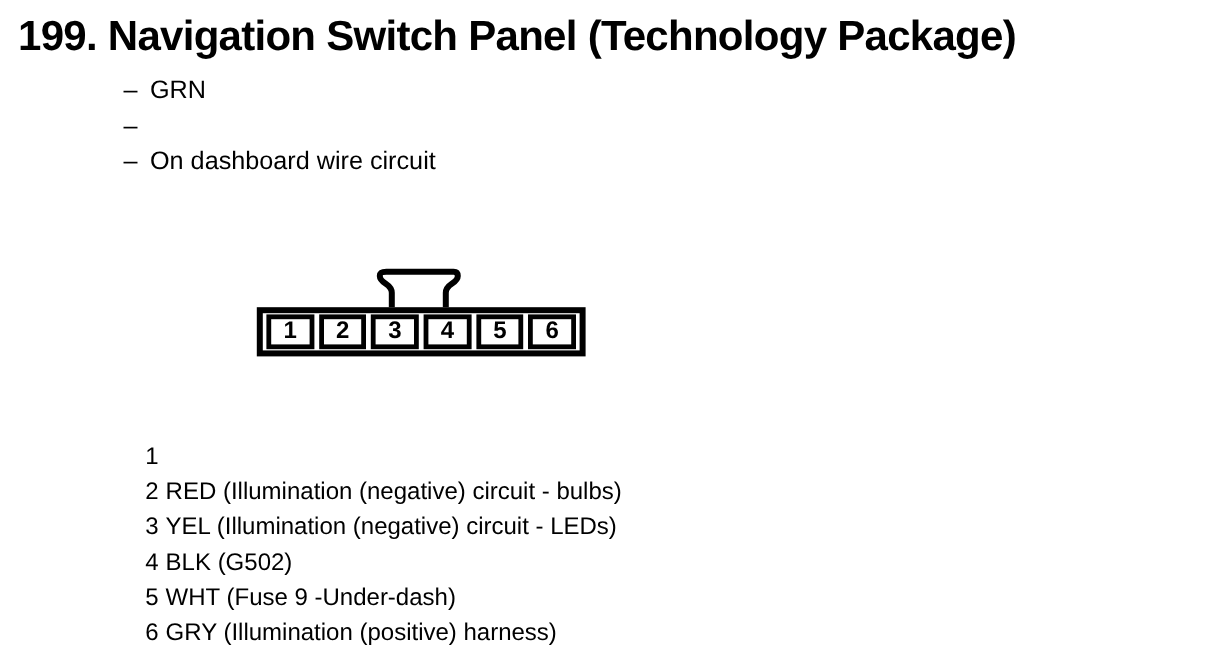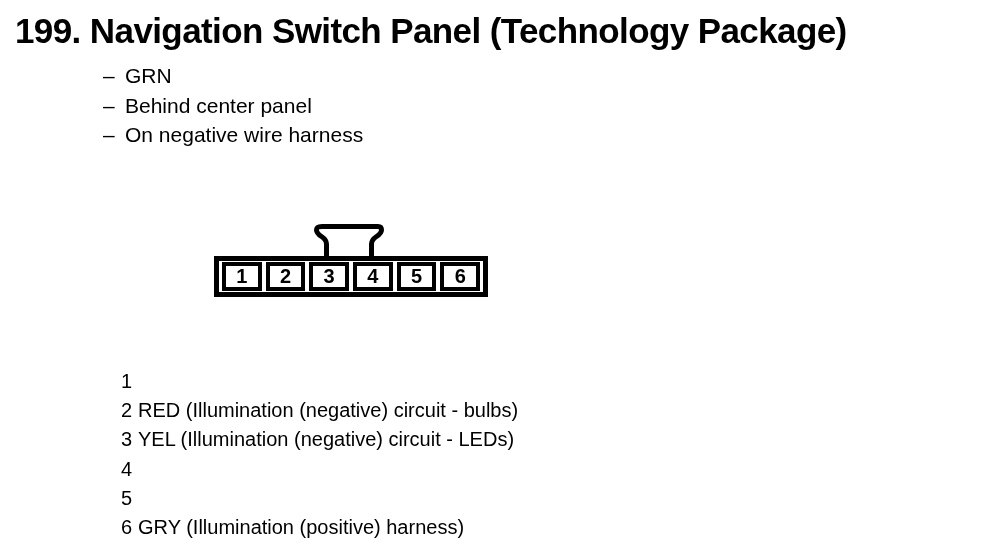--- a/index.html
+++ b/index.html
@@ -97,25 +97,24 @@
 
   <h1 class="title">199. Navigation Switch Panel (Technology Package)</h1>
 
   <div class="notes">
     <div class="note-line">
       <span class="note-dash">–</span>
       <span>GRN</span>
     </div>
     <div class="note-line">
       <span class="note-dash">–</span>
-      <span>Behind center panel</span>
     </div>
     <div class="note-line">
       <span class="note-dash">–</span>
-      <span>On negative wire harness</span>
+      <span>On dashboard wire circuit</span>
     </div>
   </div>
 
   <svg class="latch-tab" width="76" height="40" viewBox="0 0 76 40">
     <path d="M 14.5 40 L 14.5 23
              C 14.5 19.5 12.5 17.5 9.5 15.5
              C 6 13.2 4.5 11 4.5 9
              C 4.5 5.5 7.5 5.5 10 5.5
              L 66 5.5
              C 68.5 5.5 69.5 7 69.5 9
@@ -152,23 +151,25 @@
     <div class="pin-row">
       <span class="pin-num">2</span>
       <span class="pin-desc">RED (Illumination (negative) circuit - bulbs)</span>
     </div>
     <div class="pin-row">
       <span class="pin-num">3</span>
       <span class="pin-desc">YEL (Illumination (negative) circuit - LEDs)</span>
     </div>
     <div class="pin-row">
       <span class="pin-num">4</span>
+      <span class="pin-desc">BLK (G502)</span>
     </div>
     <div class="pin-row">
       <span class="pin-num">5</span>
+      <span class="pin-desc">WHT (Fuse 9 -Under-dash)</span>
     </div>
     <div class="pin-row">
       <span class="pin-num">6</span>
       <span class="pin-desc">GRY (Illumination (positive) harness)</span>
     </div>
   </div>
 
 </div>
 
 </body></html>

